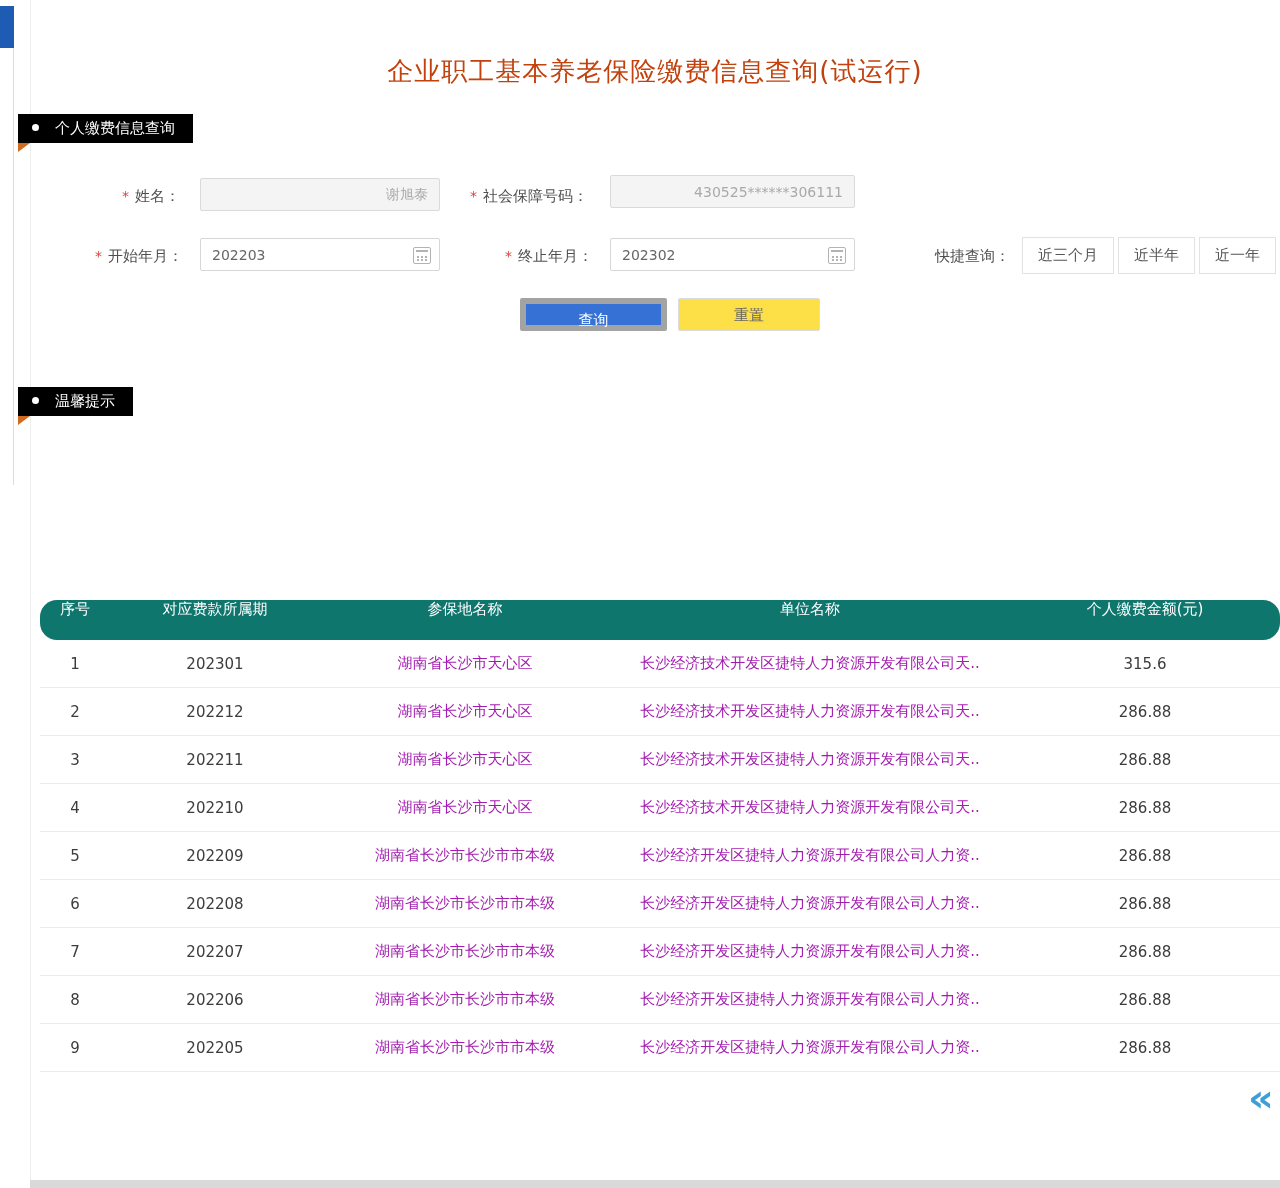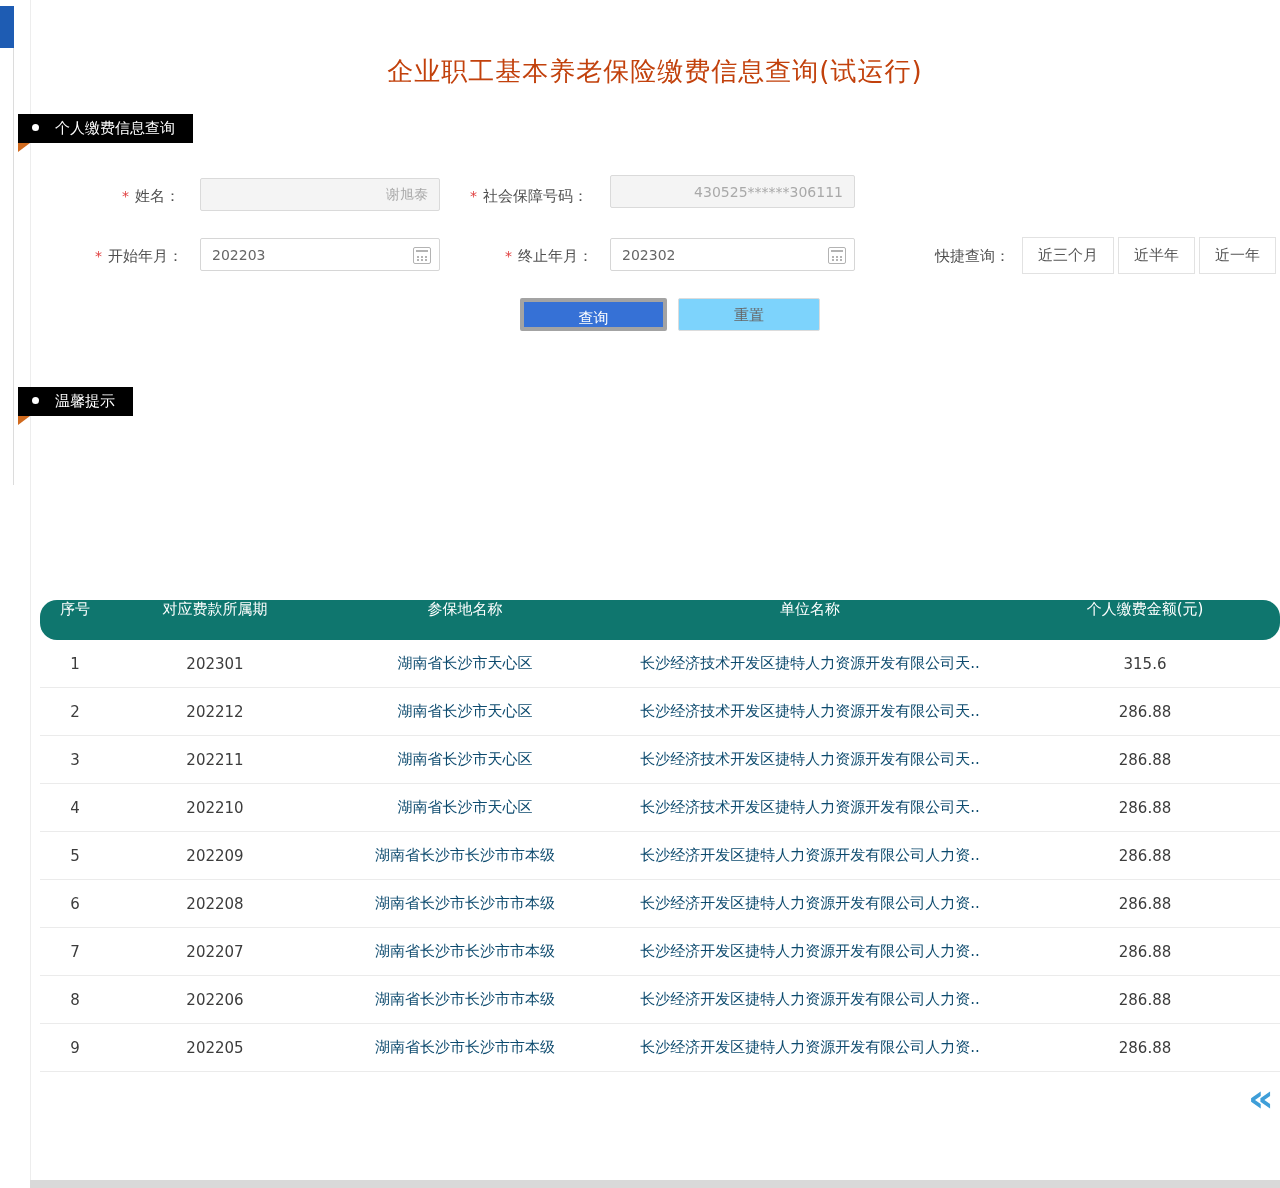--- a/index.html
+++ b/index.html
@@ -38,33 +38,33 @@
   .cal{position:absolute;right:9px;top:9px;width:16px;height:15px;border:1px solid #b3b3b3;
     border-radius:2px;cursor:pointer;}
   .cal::before{content:"";position:absolute;top:2px;left:2px;right:2px;height:2px;background:#b3b3b3;}
   .cal::after{content:"";position:absolute;width:2px;height:2px;background:#b3b3b3;left:3px;top:8px;
     box-shadow:4px 0 #b3b3b3,8px 0 #b3b3b3,0 3px #b3b3b3,4px 3px #b3b3b3,8px 3px #b3b3b3;}
   .quick-group{position:absolute;left:1018px;top:237px;white-space:nowrap;}
   .qbtn{display:inline-block;box-sizing:border-box;height:37px;line-height:35px;padding:0 15px;
     border:1px solid #e2e2e2;background:#fff;color:#555;font-size:15px;margin-left:4px;cursor:pointer;}
   .btn{position:absolute;box-sizing:border-box;height:33px;line-height:33px;text-align:center;
     font-size:15px;cursor:pointer;border-radius:2px;}
-  .btn-primary{left:520px;top:298px;width:147px;background:#3671d6;color:#fff;border:4px solid #a3a3a3;}
-  .btn-plain{left:678px;top:298px;width:142px;background:#7dd3fc;color:#666;border:1px solid #dcdcdc;}
+  .btn-primary{left:520px;top:298px;width:147px;background:#3671d6;color:#fff;border:6px solid #a3a3a3;}
+  .btn-plain{left:678px;top:298px;width:142px;background:#fde047;color:#666;border:1px solid #dcdcdc;}
   
   .notice{position:absolute;left:40px;top:434px;width:1240px;height:131px;background:#fcf6e2;
     box-sizing:border-box;padding:39px 0 0 36px;}
   .notice-line{font-size:15px;line-height:25px;color:#e2514a;}
   
   .table{position:absolute;left:40px;top:600px;width:1240px;font-size:15px;}
   .thead{display:flex;align-items:flex-start;background:#0f766e;color:#fff;height:40px;border-radius:17px;}
   .tr{display:flex;align-items:center;height:47px;border-bottom:1px solid #ebebeb;background:#fff;}
   .th,.td{text-align:center;overflow:hidden;white-space:nowrap;}
   .c0{width:70px;}.c1{width:210px;}.c2{width:290px;}.c3{width:400px;}.c4{width:270px;}
-  .td{color:#0c4a6e;}
+  .td{color:#a21caf;}
   .td.c0,.td.c1,.td.c4{color:#3c3c3c;}
   
   .chevron{position:absolute;left:1248px;top:1078px;font-size:40px;line-height:40px;
     color:#3e9ed8;font-weight:700;cursor:pointer;transform:scaleY(0.95);}
 </style>
 </head>
 <body>
 
 <div class="stage">
 

